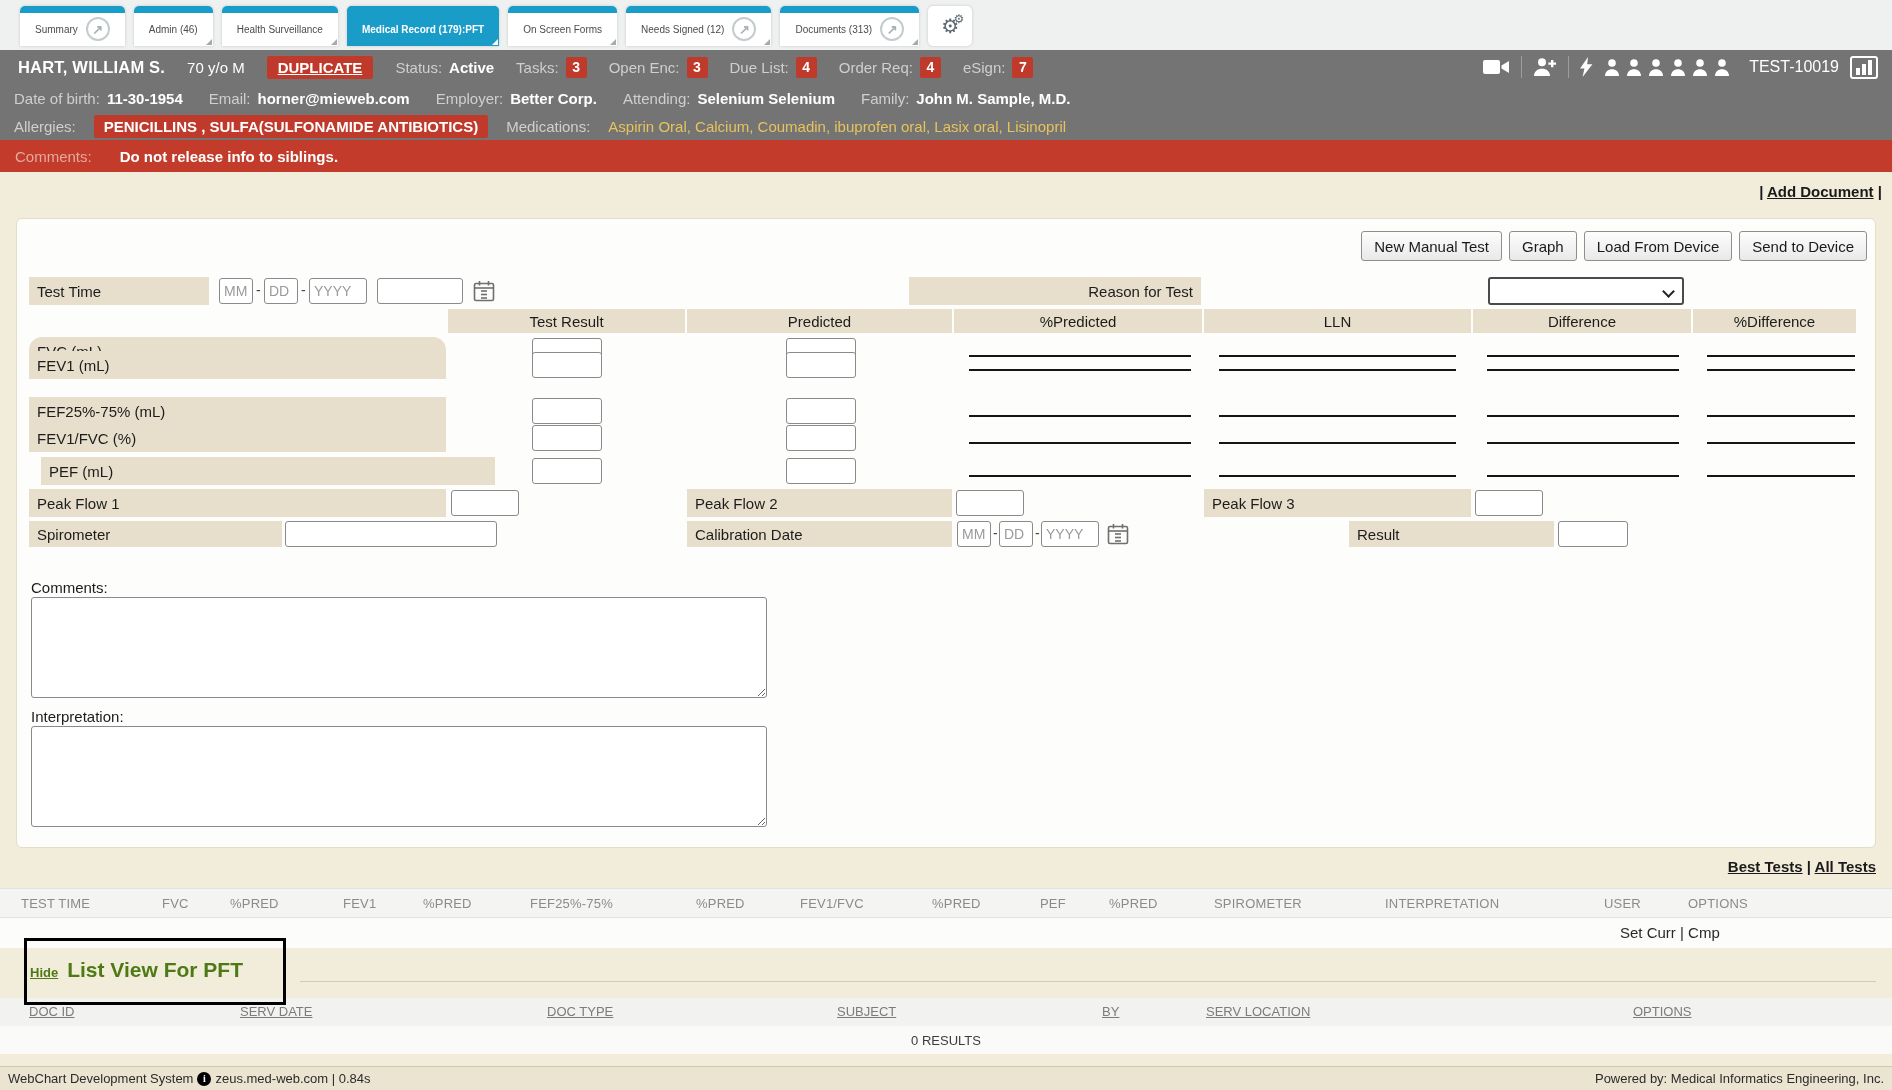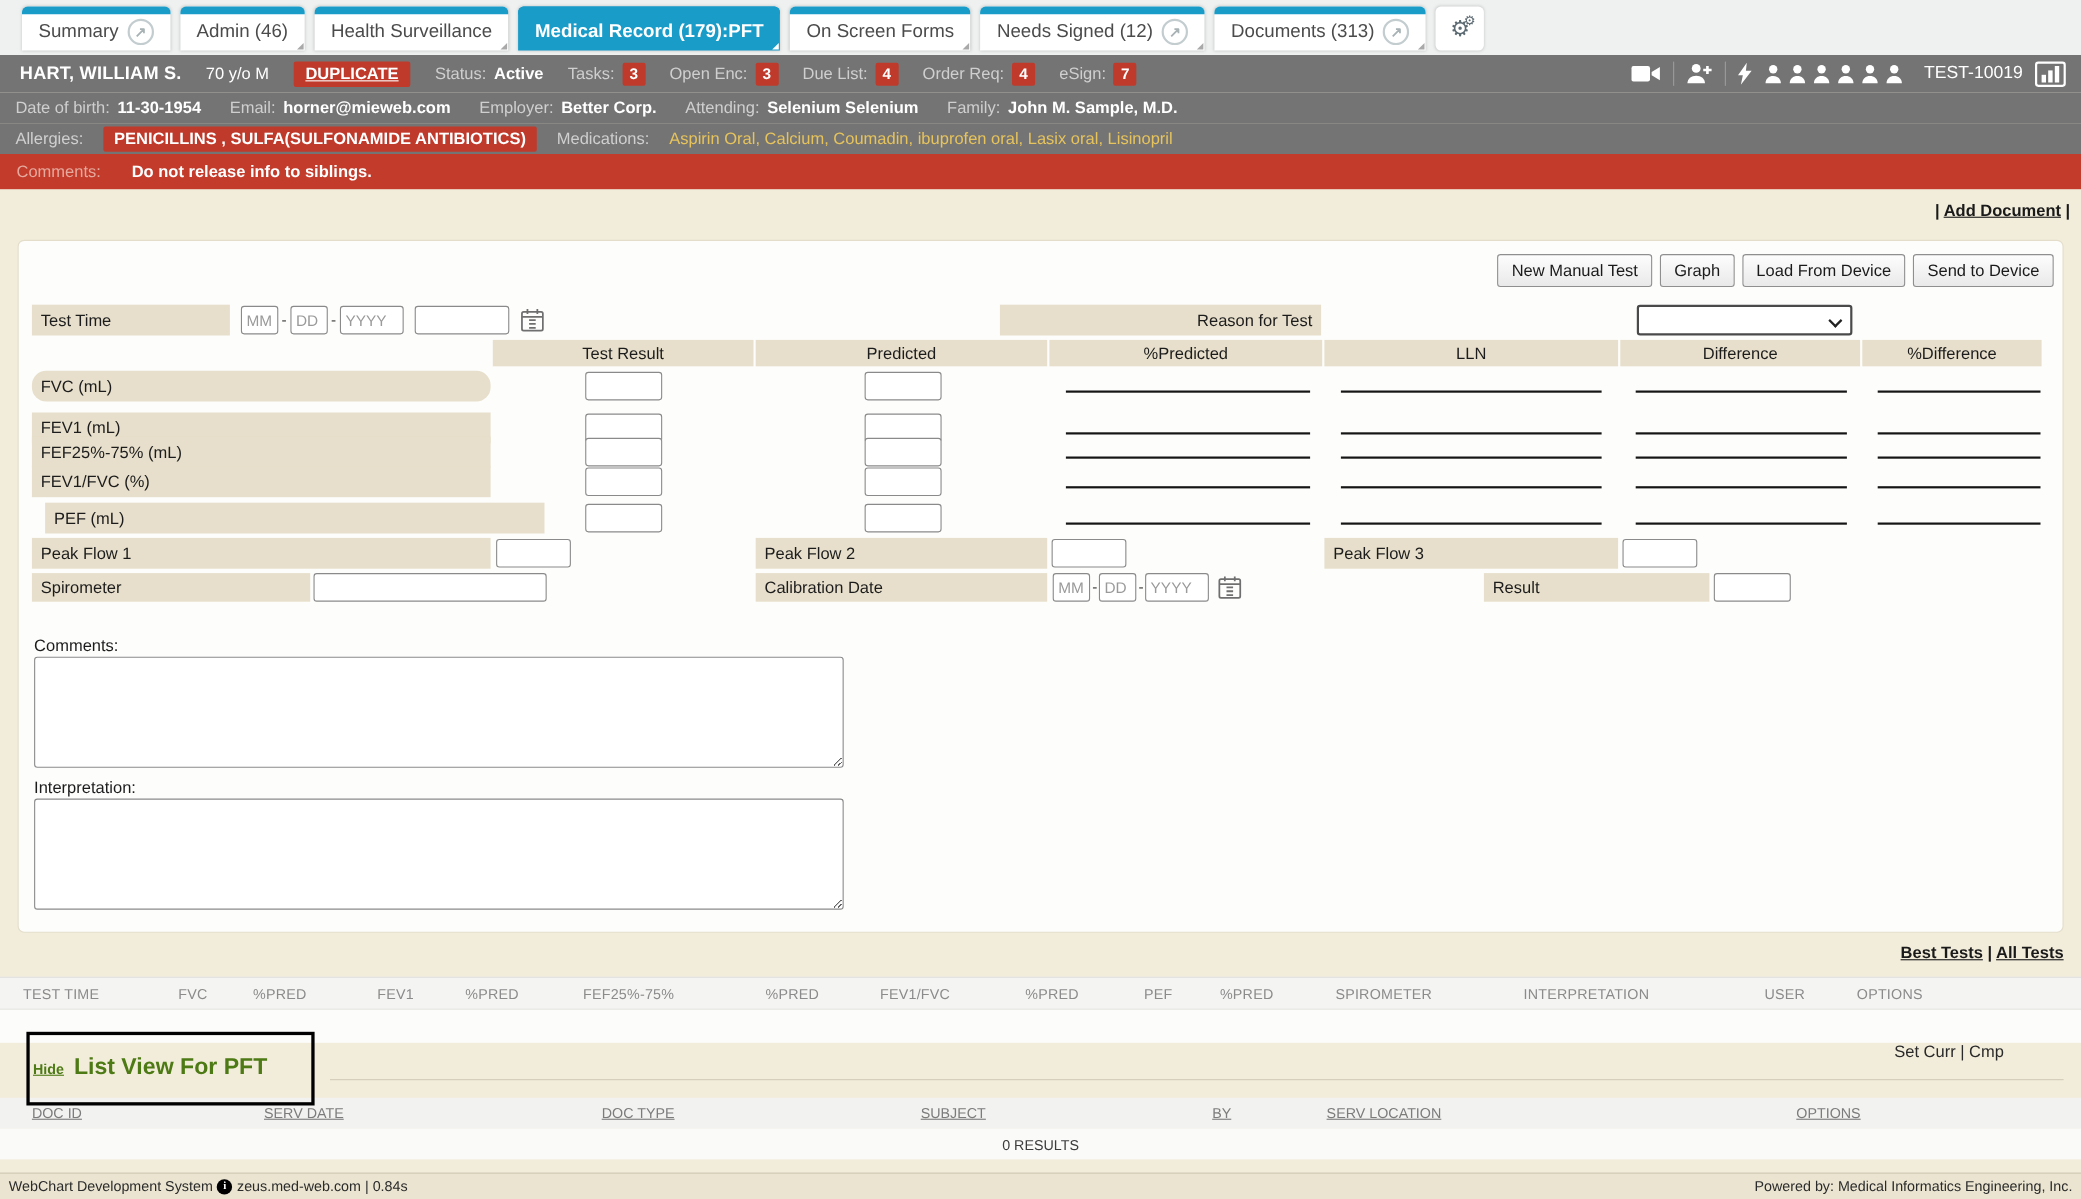--- a/index.html
+++ b/index.html
@@ -3,21 +3,21 @@
 <meta charset="utf-8">
 <style>
   * { box-sizing: border-box; margin: 0; padding: 0; }
   body { background:#fff; font-family:"Liberation Sans", sans-serif; }
   .screen { position:relative; width:1892px; height:1090px; background:#f2ecda; overflow:hidden; font-family:"Liberation Sans", sans-serif; }
 
   
   .tabbar { position:absolute; left:0; top:0; width:100%; height:50px; background:#eff1f0; display:flex; align-items:flex-start; gap:9px; padding:6px 0 0 20px; }
   .tab { position:relative; height:40px; background:#fff; border-radius:5px 5px 0 0; display:flex; align-items:center; gap:8px; padding:6px 15px 0 15px; box-shadow:0 0 3px rgba(0,0,0,.18); cursor:pointer; }
   .tab::before { content:""; position:absolute; left:0; top:0; width:100%; height:7px; background:#1a9cc9; border-radius:5px 5px 0 0; }
-  .tab .tab-label { font-size:17px; color:#4b4b4b; white-space:nowrap; }
+  .tab .tab-label { font-size:10px; color:#4b4b4b; white-space:nowrap; }
   .tab.active { background:#1a9cc9; }
   .tab.active .tab-label { color:#fff; font-weight:bold; }
   .tab .fold { position:absolute; right:1px; bottom:1px; width:0; height:0; border-left:6px solid transparent; border-bottom:6px solid #a9a9a9; }
   .tab.active .fold { border-bottom-color:#fff; }
   .ext-circle { width:24px; height:24px; border-radius:50%; border:2px solid #c3cccf; color:#a8b2b5; font-size:13px; display:flex; align-items:center; justify-content:center; font-weight:bold; }
   .gearbtn { height:40px; width:44px; background:#fff; border-radius:5px; box-shadow:0 0 3px rgba(0,0,0,.18); display:flex; align-items:center; justify-content:center; color:#5c6a72; cursor:pointer; position:relative; }
   .gearbtn .g1{ font-size:20px; } .gearbtn .g2{ font-size:12px; position:absolute; right:8px; top:6px; }
 
   
   .hdr { position:absolute; left:0; width:100%; background:#747474; color:#fff; display:flex; align-items:center; }
@@ -68,21 +68,21 @@
   .flabel { position:absolute; font-size:15px; color:#1c1c1c; }
   .fta { position:absolute; left:14px; width:736px; height:101px; border:1px solid #8a8a8a; border-radius:3px; background:#fff; resize:both; font-family:"Liberation Sans",sans-serif; font-size:14px; padding:4px; }
   .cb { position:absolute; width:16px; height:16px; }
 
   
   .tests-links { position:absolute; top:858px; right:16px; font-size:15px; font-weight:bold; color:#1a1a1a; }
   .tests-links a { color:#1a1a1a; text-decoration:underline; cursor:pointer; }
   .thead { position:absolute; left:0; width:100%; height:30px; background:#f4f4f3; border-top:1px solid #e2e2e0; border-bottom:1px solid #e2e2e0; }
   .thead span { position:absolute; top:7px; font-size:13px; color:#8b8b8b; letter-spacing:.2px; white-space:nowrap; }
   .trow { position:absolute; left:0; width:100%; height:30px; background:#fcfcfb; }
-  .opts { position:absolute; left:1722px; top:6px; font-size:15px; color:#2a2a2a;margin-top:24px; }
+  .opts { position:absolute; left:1620px; top:6px; font-size:15px; color:#2a2a2a; }
   .opts a { color:#2a2a2a; text-decoration:none; cursor:pointer; }
 
   
   .focus-box { position:absolute; left:24px; top:938px; width:262px; height:67px; border:3px solid #000; z-index:6; pointer-events:none; }
   .lv-title { position:absolute; left:30px; top:958px; display:flex; align-items:baseline; gap:9px; z-index:7; }
   .lv-title .hide { font-size:13px; font-weight:bold; color:#4d7a15; text-decoration:underline; cursor:pointer;text-align:center; }
   .lv-title .ttl { font-size:21px; font-weight:bold; color:#4d7a15; }
   .legend-line { position:absolute; left:300px; top:981px; width:1576px; height:1px; background:#d2ccb7; }
   .dochead { position:absolute; left:0; top:998px; width:100%; height:28px; background:#f2f2f1; }
   .dochead a { position:absolute; top:6px; font-size:13px; color:#7c7c7c; text-decoration:underline; cursor:pointer; white-space:nowrap; }
@@ -307,21 +307,21 @@
 
     <div class="frow" style="top:118px;">
       <span class="fcell" style="left:12px; width:417px;border-radius:13px;">FVC (mL)</span>
       <input class="tin" style="left: 515px; width: 70px;">
       <input class="tin" style="left: 769px; width: 70px;">
       <span class="calc-line" style="left:952px; width:222px;"></span>
       <span class="calc-line" style="left:1202px; width:237px;"></span>
       <span class="calc-line" style="left:1470px; width:192px;"></span>
       <span class="calc-line" style="left:1690px; width:148px;"></span>
     </div>
-    <div class="frow" style="top:156px;">
+    <div class="frow" style="top:132px;">
       <span class="fcell" style="left:12px; width:417px;">FEV1 (mL)</span>
       <input class="tin" style="left: 515px; width: 70px;">
       <input class="tin" style="left: 769px; width: 70px;">
       <span class="calc-line" style="left:952px; width:222px;"></span>
       <span class="calc-line" style="left:1202px; width:237px;"></span>
       <span class="calc-line" style="left:1470px; width:192px;"></span>
       <span class="calc-line" style="left:1690px; width:148px;"></span>
     </div>
     <div class="frow" style="top:178px;">
       <span class="fcell" style="left:12px; width:417px;">FEF25%-75% (mL)</span>

